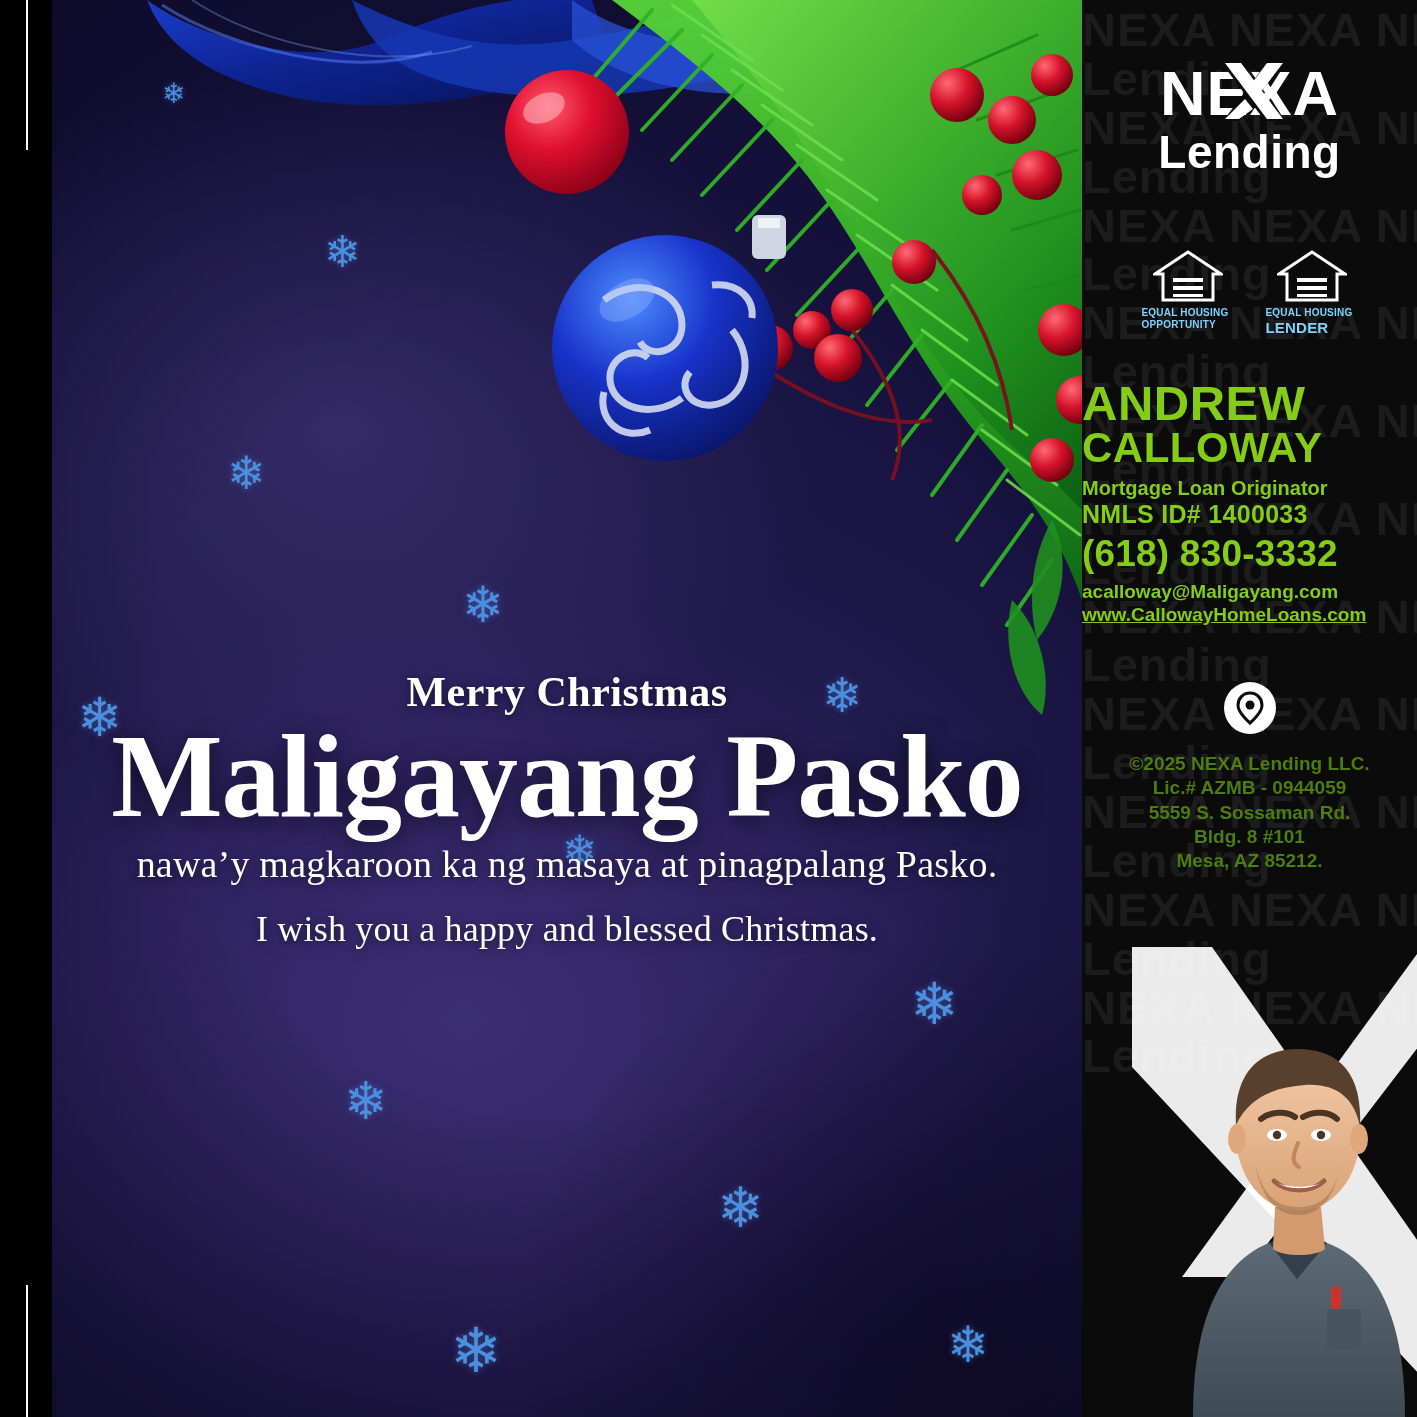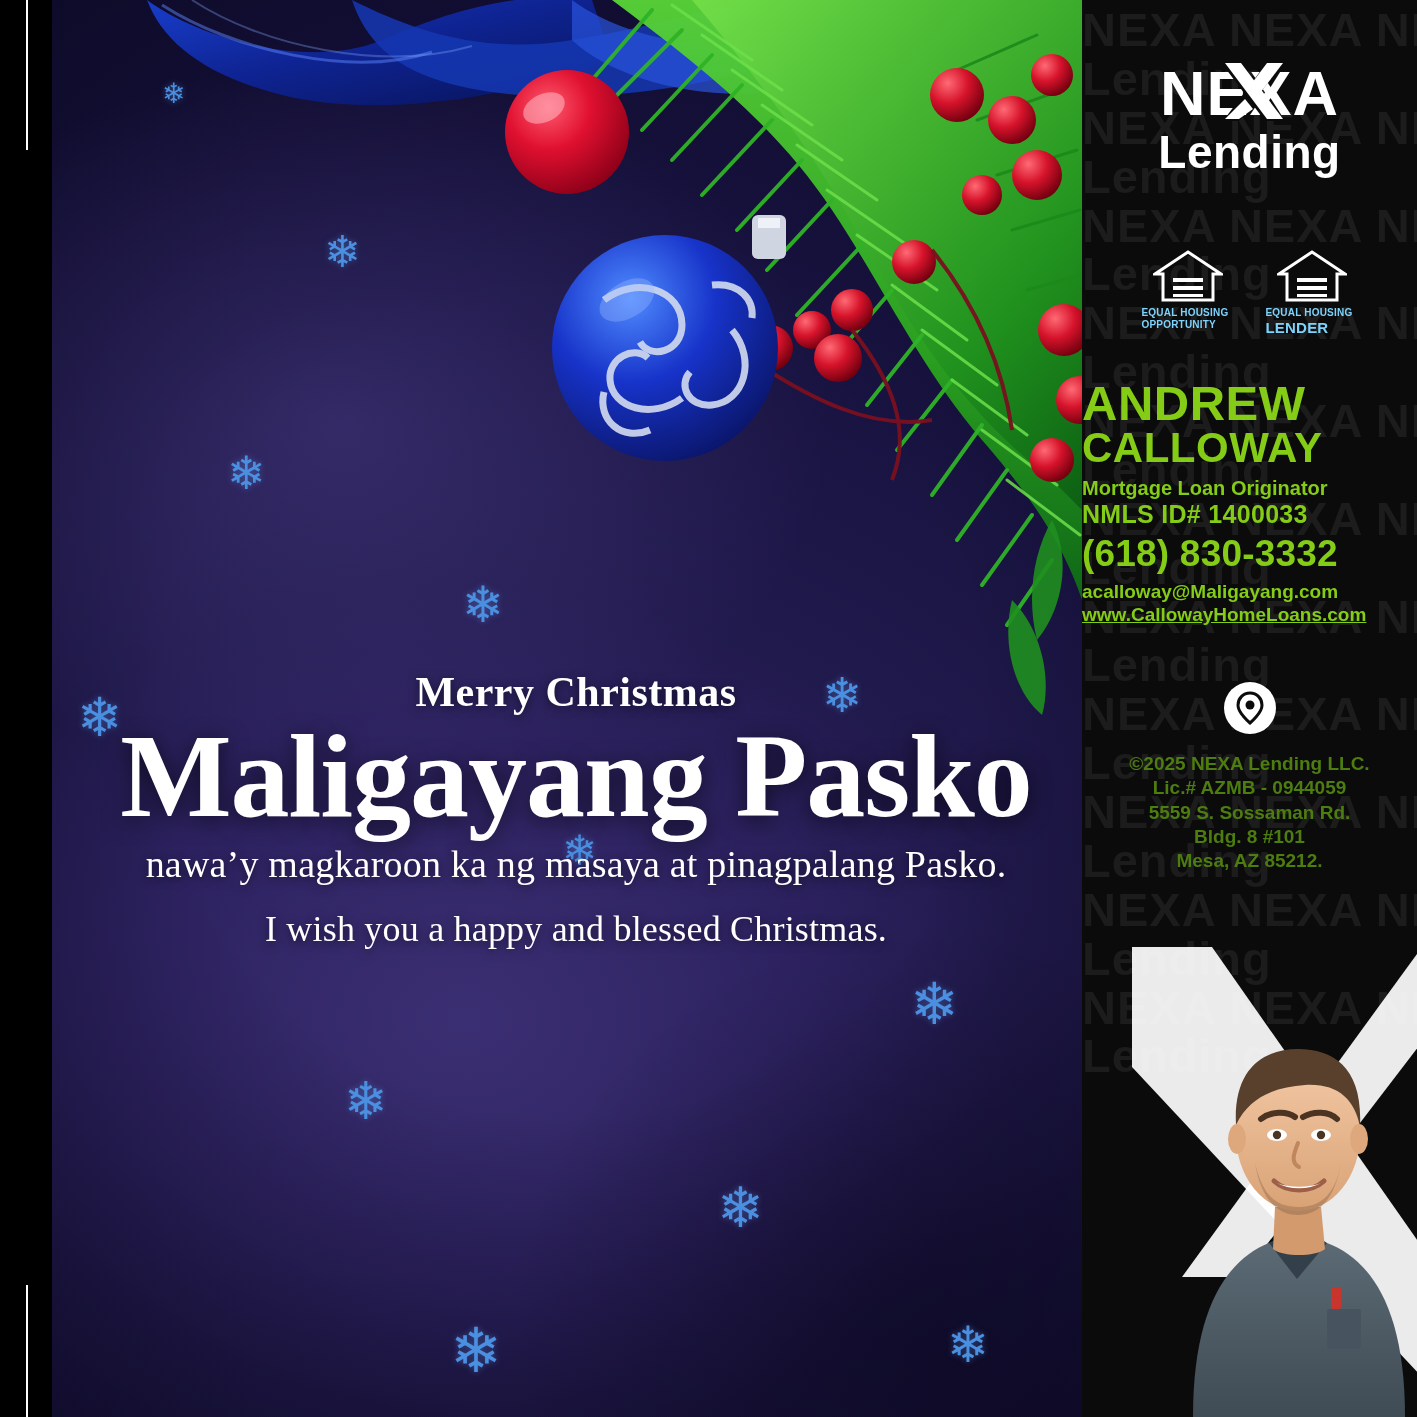--- a/index.html
+++ b/index.html
@@ -82,21 +82,21 @@
     position: absolute;
     color: #4a8fe0;
     line-height: 1;
     text-shadow: 0 0 6px rgba(90,150,230,0.45);
     user-select: none;
   }
 
   
   .greeting {
     position: absolute;
-    left: 61px;
+    left: 52px;
     top: 668px;
     width: 1030px;
     text-align: center;
     color: #ffffff;
     z-index: 4;
   }
   .greet-sub {
     font-family: "Liberation Serif", serif;
     font-size: 42px;
     font-weight: 700;

